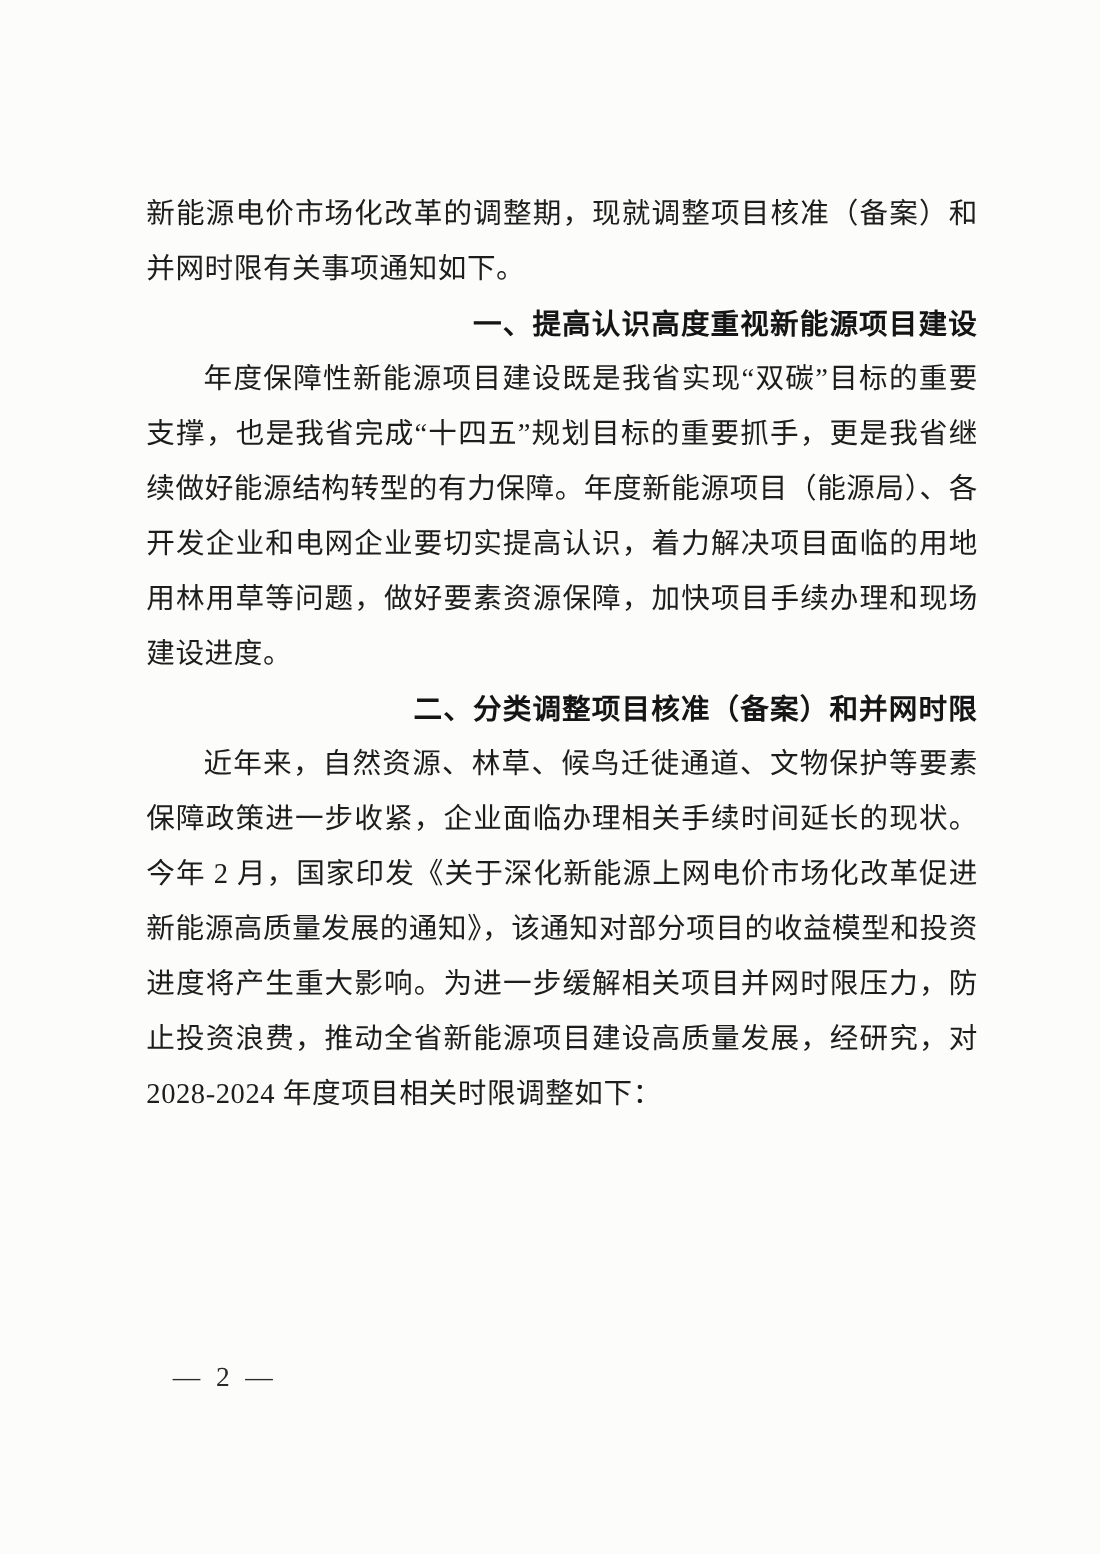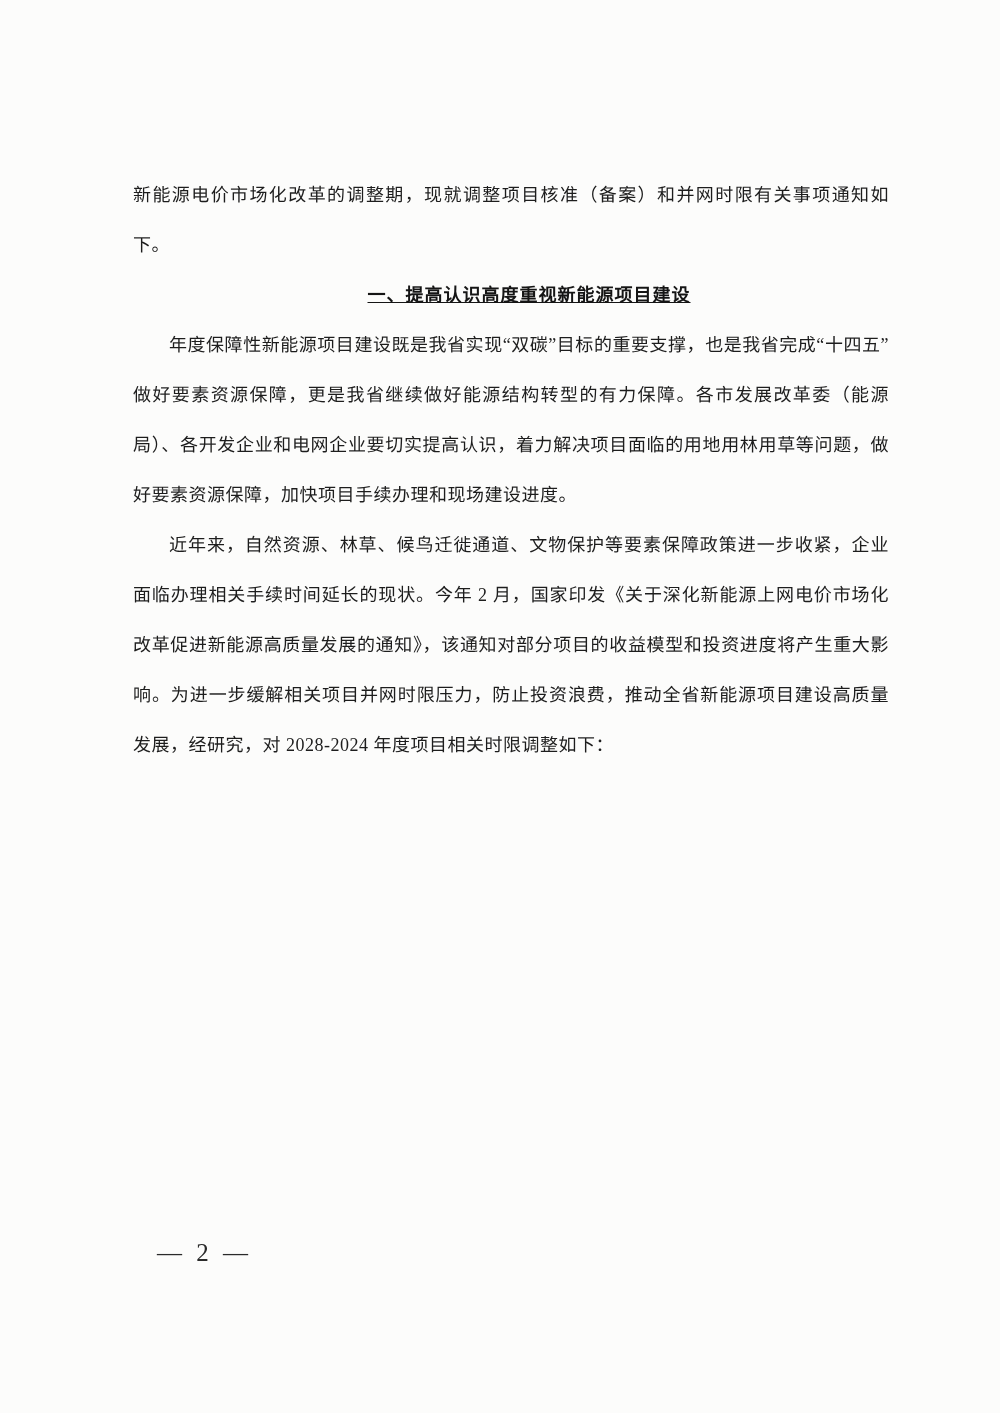--- a/index.html
+++ b/index.html
@@ -14,57 +14,57 @@
     background: #fcfcfb;
     color: #1d1d1d;
     overflow: hidden;
     font-family: "Liberation Serif", "DejaVu Serif", serif;
   }
   .doc-body {
     position: absolute;
     left: 133px;
     top: 170px;
     width: 756px;
-    font-size: 18px;
+    font-size: 26px;
     line-height: 50px;
     text-align: justify;
     text-justify: inter-ideograph;
     letter-spacing: 0.5px;
   }
   .para {
     margin: 0;
     padding: 0;
     text-indent: 2em;
   }
   .para.continued {
     text-indent: 0;
   }
   .para.heading {
     font-family: "Liberation Sans", "DejaVu Sans", sans-serif;
     font-weight: 700;
-    text-align: center;
+    text-align: right;
     color: #151515;
     letter-spacing: 1px;
-    text-decoration: underline;
   }
   .page-footer {
     position: absolute;
     left: 157px;
     top: 1238px;
     font-size: 25px;
     line-height: 30px;
     letter-spacing: 4px;
     color: #2a2a2a;
     font-family: "Liberation Serif", "DejaVu Serif", serif;
   }
 </style>
 </head>
 <body>
 
 <div class="page">
   <div class="doc-body">
       <p class="para continued">新能源电价市场化改革的调整期，现就调整项目核准（备案）和并网时限有关事项通知如下。</p>
       <p class="para heading">一、提高认识高度重视新能源项目建设</p>
-      <p class="para indent">年度保障性新能源项目建设既是我省实现“双碳”目标的重要支撑，也是我省完成“十四五”做好要素资源保障，更是我省继续做好能源结构转型的有力保障。各市发展改革委（能源局）、各开发企业和电网企业要切实提高认识，着力解决项目面临的用地用林用草等问题，做好要素资源保障，加快项目手续办理和现场建设进度。</p>
+      <p class="para indent">年度保障性新能源项目建设既是我省实现“双碳”目标的重要支撑，也是我省完成“十四五”规划目标的重要抓手，更是我省继续做好能源结构转型的有力保障。年度新能源项目（能源局）、各开发企业和电网企业要切实提高认识，着力解决项目面临的用地用林用草等问题，做好要素资源保障，加快项目手续办理和现场建设进度。</p>
+      <p class="para heading">二、分类调整项目核准（备案）和并网时限</p>
       <p class="para indent">近年来，自然资源、林草、候鸟迁徙通道、文物保护等要素保障政策进一步收紧，企业面临办理相关手续时间延长的现状。今年 2 月，国家印发《关于深化新能源上网电价市场化改革促进新能源高质量发展的通知》，该通知对部分项目的收益模型和投资进度将产生重大影响。为进一步缓解相关项目并网时限压力，防止投资浪费，推动全省新能源项目建设高质量发展，经研究，对 2028-2024 年度项目相关时限调整如下：</p>
     </div>
   <div class="page-footer">— 2 —</div>
 </div>
 
 </body></html>

